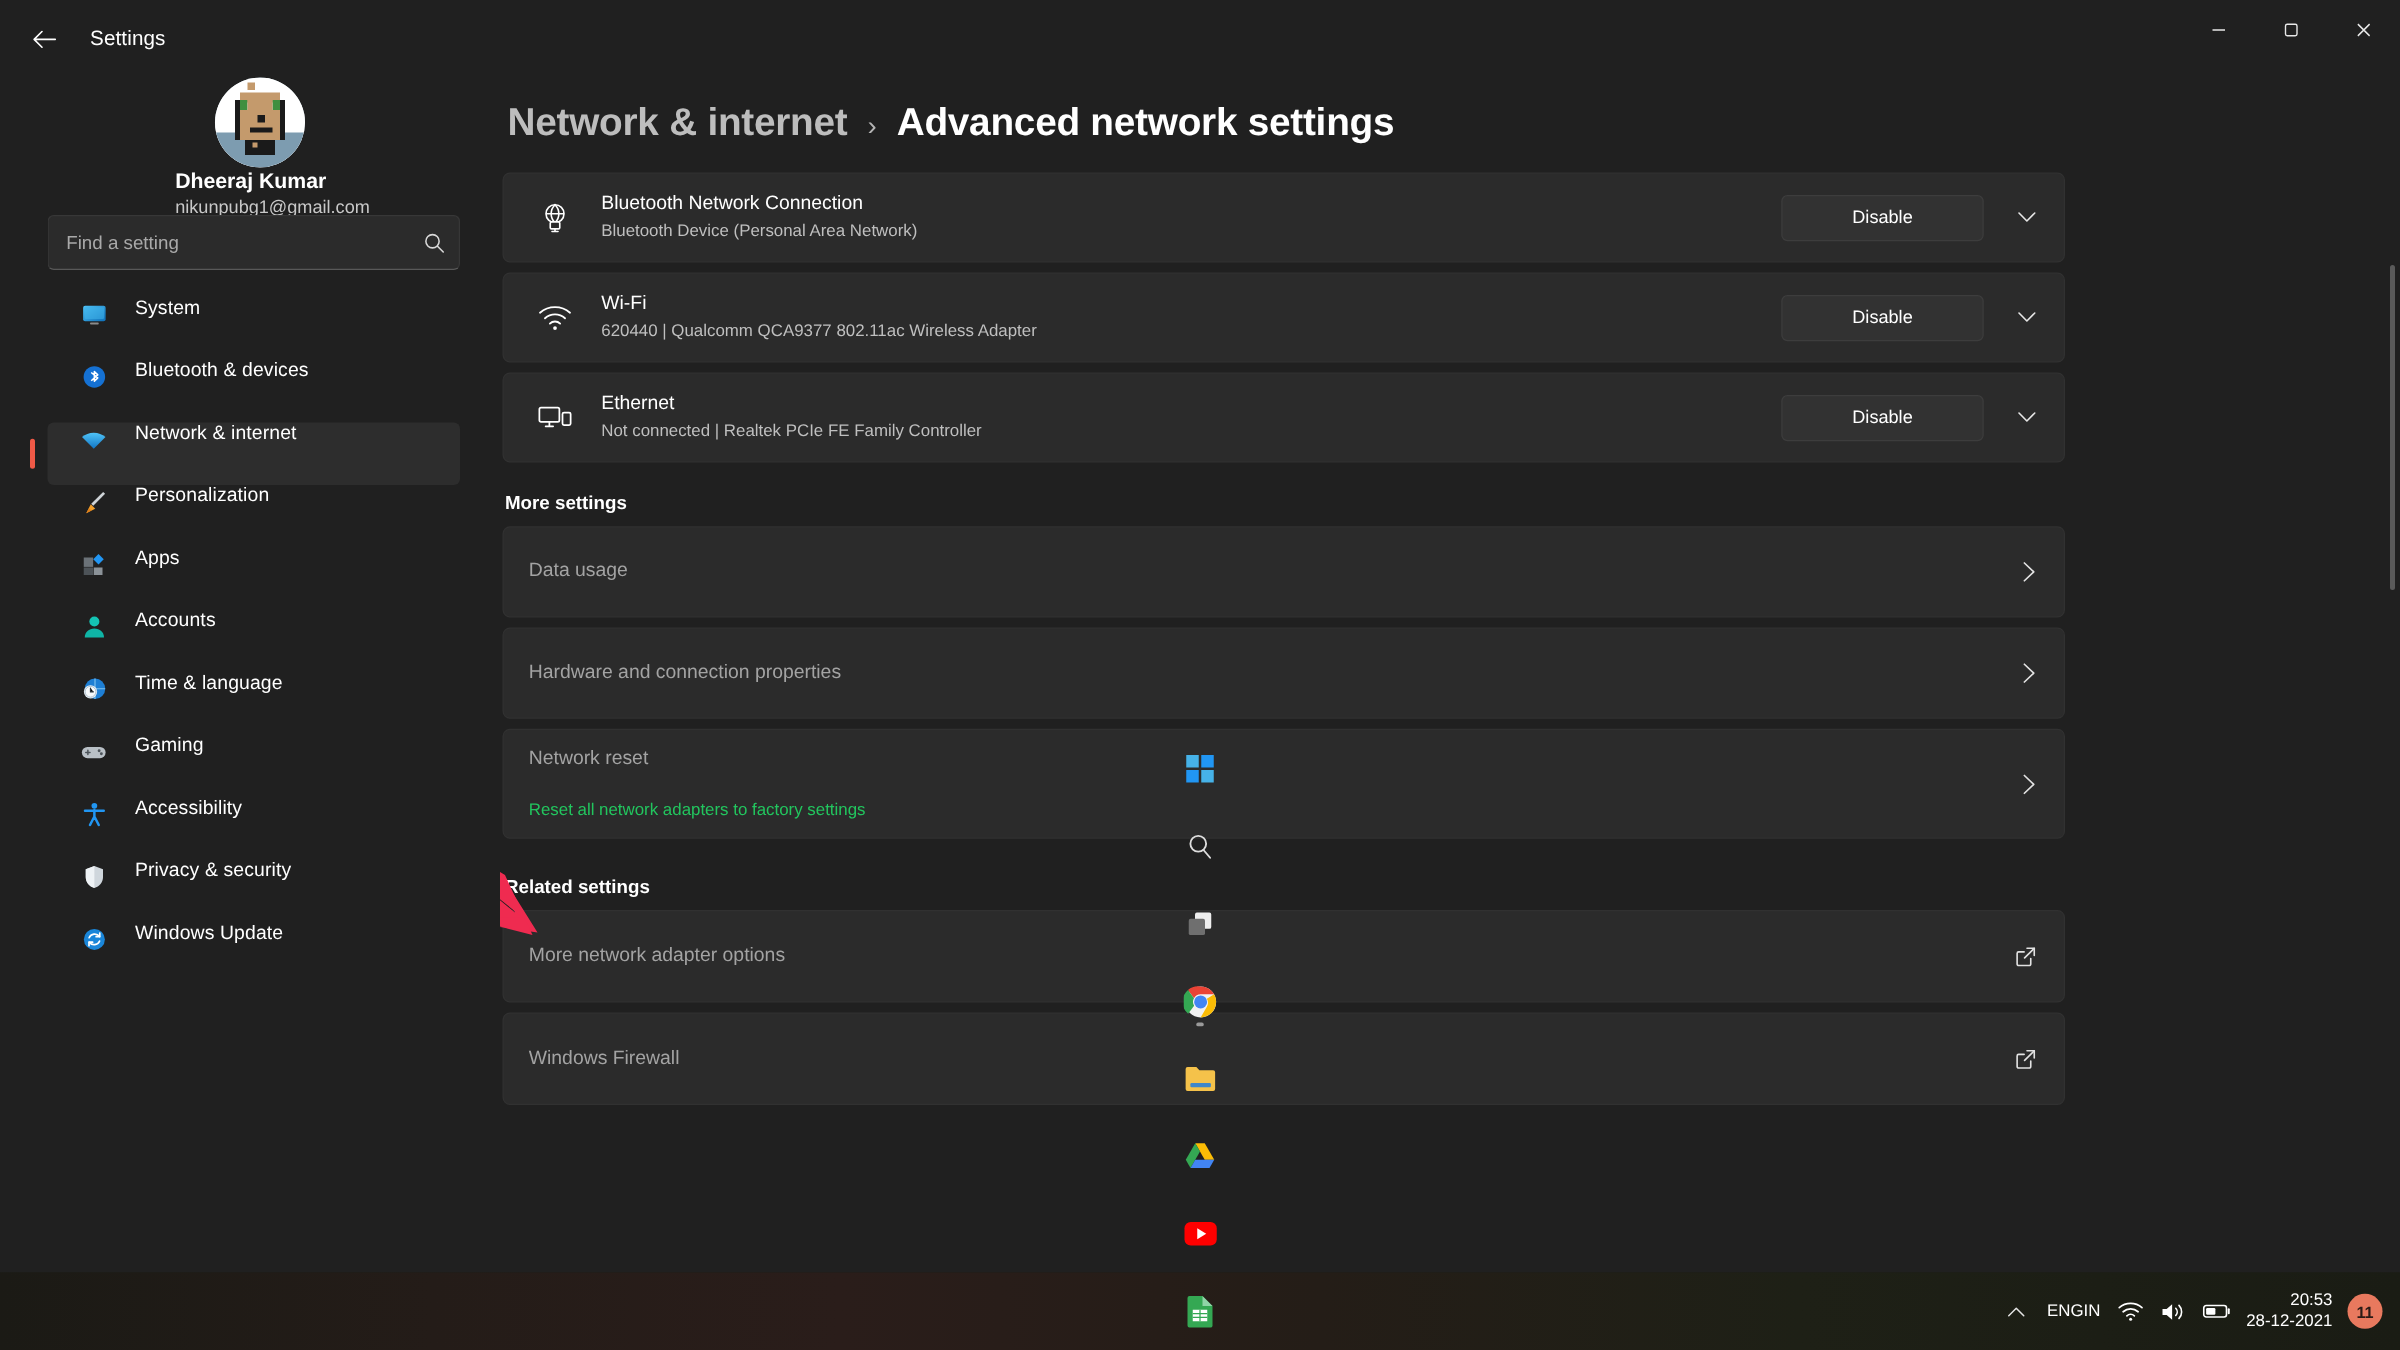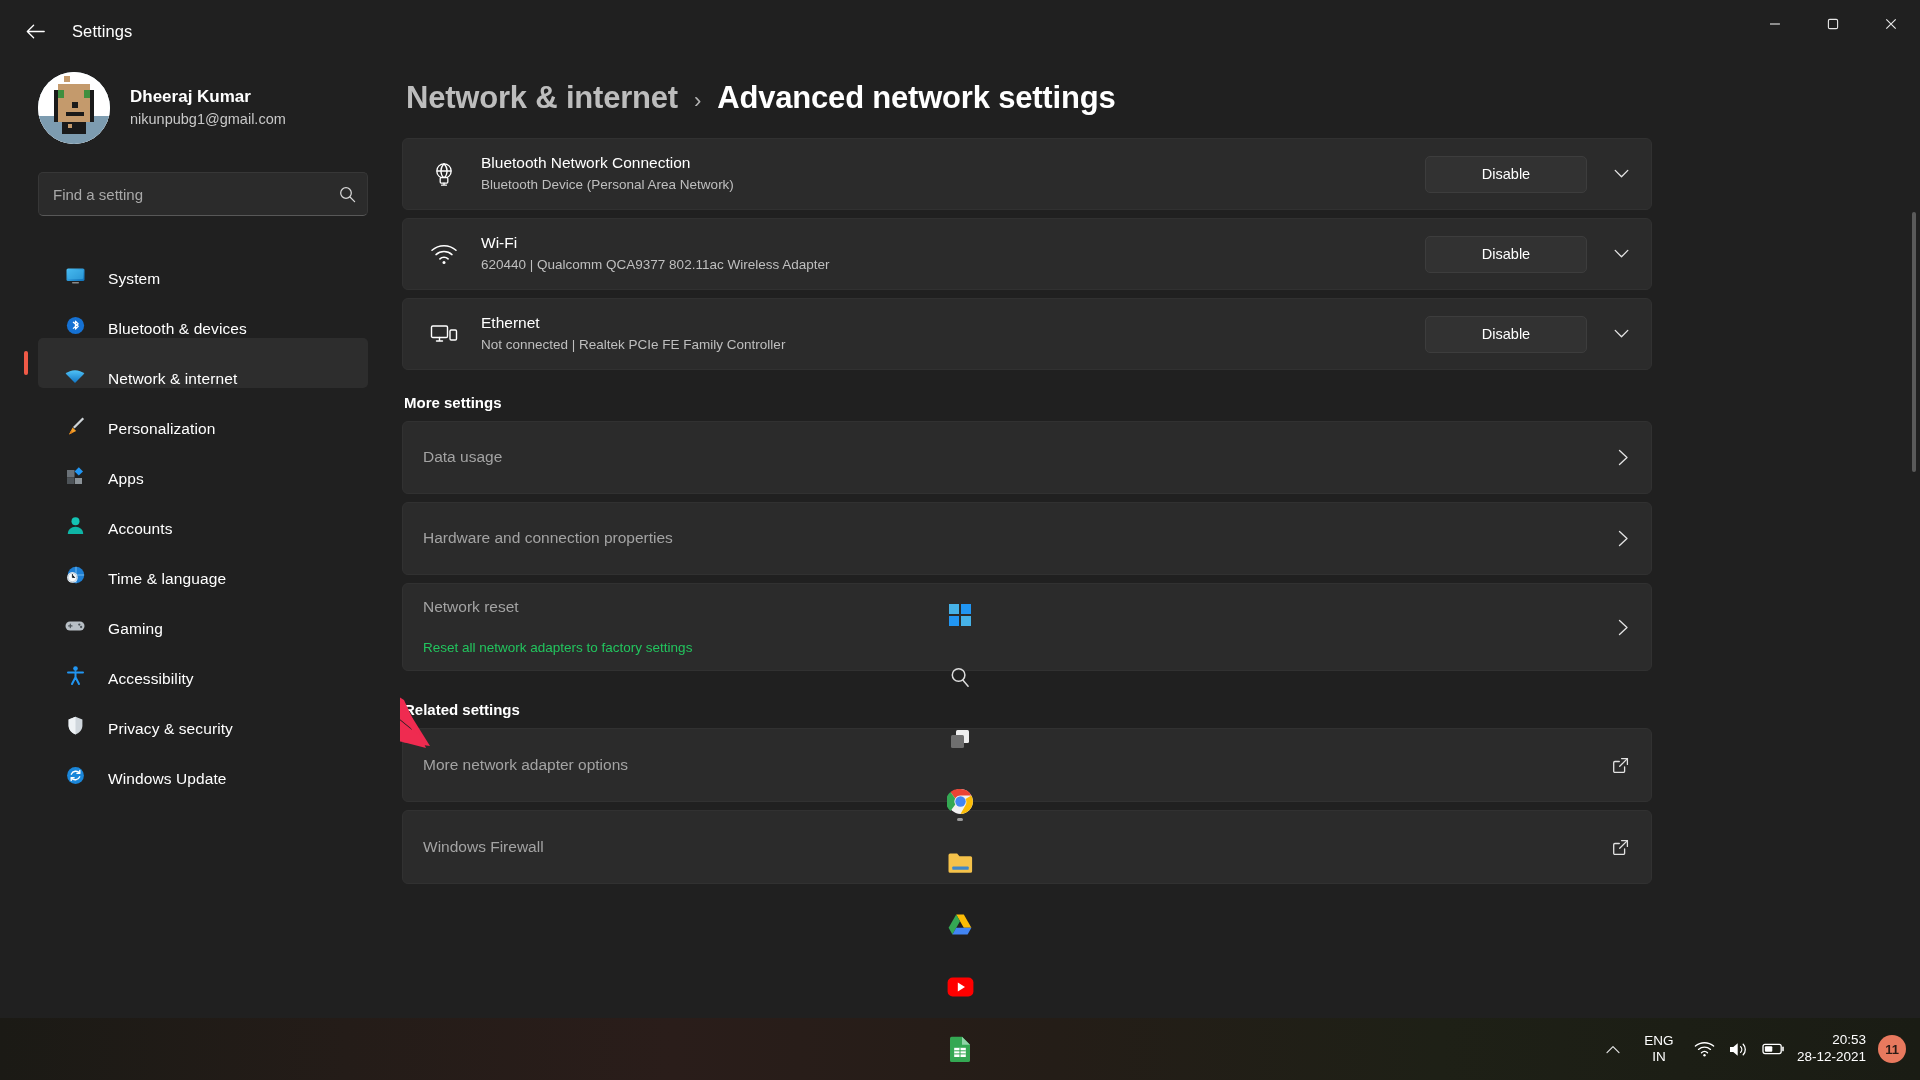--- a/index.html
+++ b/index.html
@@ -27,21 +27,21 @@
   .wc {
     width:58px; height:48px; display:flex; align-items:center; justify-content:center;
     color:#e8e8e8; font-size:15px;
   }
 
   
   .sidebar {
     position:absolute; top:62px; left:0; width:400px; height:955px;
     background:#202020; padding:0 22px;
   }
-  .profile { display:flex; align-items:center; height:92px; padding-left:16px; }
+  .profile { display:flex; align-items:center; height:92px; padding-left:16px;flex-direction:column; }
   .avatar {
     width:72px; height:72px; border-radius:50%; overflow:hidden; flex:none;
     background:#cfe0ea; position:relative;
   }
   .avatar svg { display:block; width:72px; height:72px; }
   .profile-text { margin-left:20px; }
   .profile-name { font-size:17px; font-weight:bold; color:#ffffff; line-height:1.3; }
   .profile-mail { font-size:14.5px; color:#c8c8c8; line-height:1.45; }
 
   .searchbox {
@@ -52,21 +52,21 @@
   .searchbox input {
     flex:1; background:transparent; border:none; outline:none;
     color:#ffffff; font-size:15px; font-family:"Liberation Sans", sans-serif;
     padding:0 14px;
   }
   .searchbox input::placeholder { color:#a9a9a9; }
   .search-ico { width:40px; display:flex; align-items:center; justify-content:center; color:#d8d8d8; }
 
   .navlist { margin-top:22px; }
   .navitem {
-    position:relative; display:flex; align-items:flex-end;
+    position:relative; display:flex; align-items:flex-start;
     height:50px; margin-left:16px; width:330px;
     border-radius:5px; padding-left:24px;
   }
   .navitem.active { background:#2d2d2d; }
   .navitem.active::before {
     content:""; position:absolute; left:-14px; top:13px;
     width:4px; height:24px; border-radius:3px; background:#f05a47;
   }
   .navicon { width:26px; height:26px; flex:none; display:flex; align-items:center; justify-content:center; }
   .navicon svg { display:block; }
@@ -144,21 +144,21 @@
     width:6px; height:3px; border-radius:2px; background:#9a9a9a;
   }
   .tb-item.active .dot { width:17px; height:3px; background:#e8795e; }
 
   .tray {
     position:absolute; right:0; bottom:0; height:62px;
     display:flex; align-items:center; padding-right:14px; gap:0;
   }
   .tray-chev { width:34px; display:flex; align-items:center; justify-content:center; color:#e4e4e4; }
   .tray-lang {
-    display:flex; flex-direction:column; align-items:center; justify-content:center;
+    display:flex; flex-direction:row; align-items:center; justify-content:center;
     font-size:13.5px; color:#ffffff; line-height:1.18; margin:0 10px; width:38px;
   }
   .tray-icons { display:flex; align-items:center; gap:13px; margin:0 12px 0 6px; color:#ffffff; }
   .tray-clock {
     display:flex; flex-direction:column; align-items:flex-end; justify-content:center;
     font-size:13.5px; color:#ffffff; line-height:1.25; margin-right:12px;
   }
   .tray-badge {
     width:28px; height:28px; border-radius:50%; background:#e8795e;
     display:flex; align-items:center; justify-content:center;

